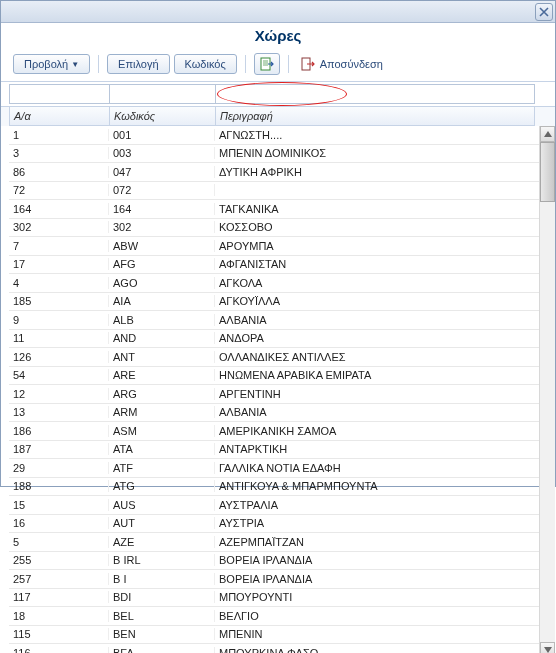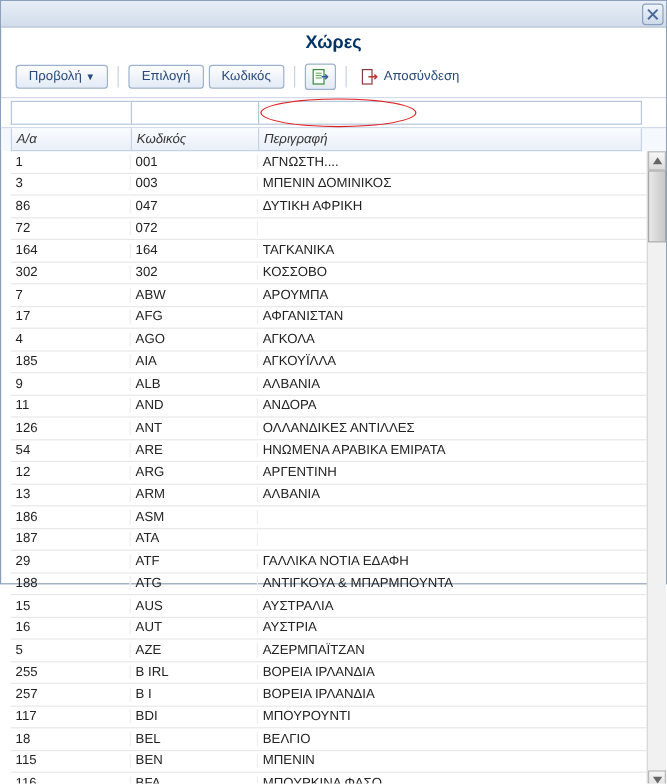--- a/index.html
+++ b/index.html
@@ -317,24 +317,26 @@
           <div class="data-cell col3">ΑΡΓΕΝΤΙΝΗ</div>
         </div>
         <div class="data-row">
           <div class="data-cell col1">13</div>
           <div class="data-cell col2">ARM</div>
           <div class="data-cell col3">ΑΛΒΑΝΙΑ</div>
         </div>
         <div class="data-row">
           <div class="data-cell col1">186</div>
           <div class="data-cell col2">ASM</div>
+          <div class="data-cell col3">ΑΜΕΡΙΚΑΝΙΚΗ ΣΑΜΟΑ</div>
         </div>
         <div class="data-row">
           <div class="data-cell col1">187</div>
           <div class="data-cell col2">ATA</div>
+          <div class="data-cell col3">ΑΝΤΑΡΚΤΙΚΗ</div>
         </div>
         <div class="data-row">
           <div class="data-cell col1">29</div>
           <div class="data-cell col2">ATF</div>
           <div class="data-cell col3">ΓΑΛΛΙΚΑ ΝΟΤΙΑ ΕΔΑΦΗ</div>
         </div>
         <div class="data-row">
           <div class="data-cell col1">188</div>
           <div class="data-cell col2">ATG</div>
           <div class="data-cell col3">ΑΝΤΙΓΚΟΥΑ &amp; ΜΠΑΡΜΠΟΥΝΤΑ</div>

